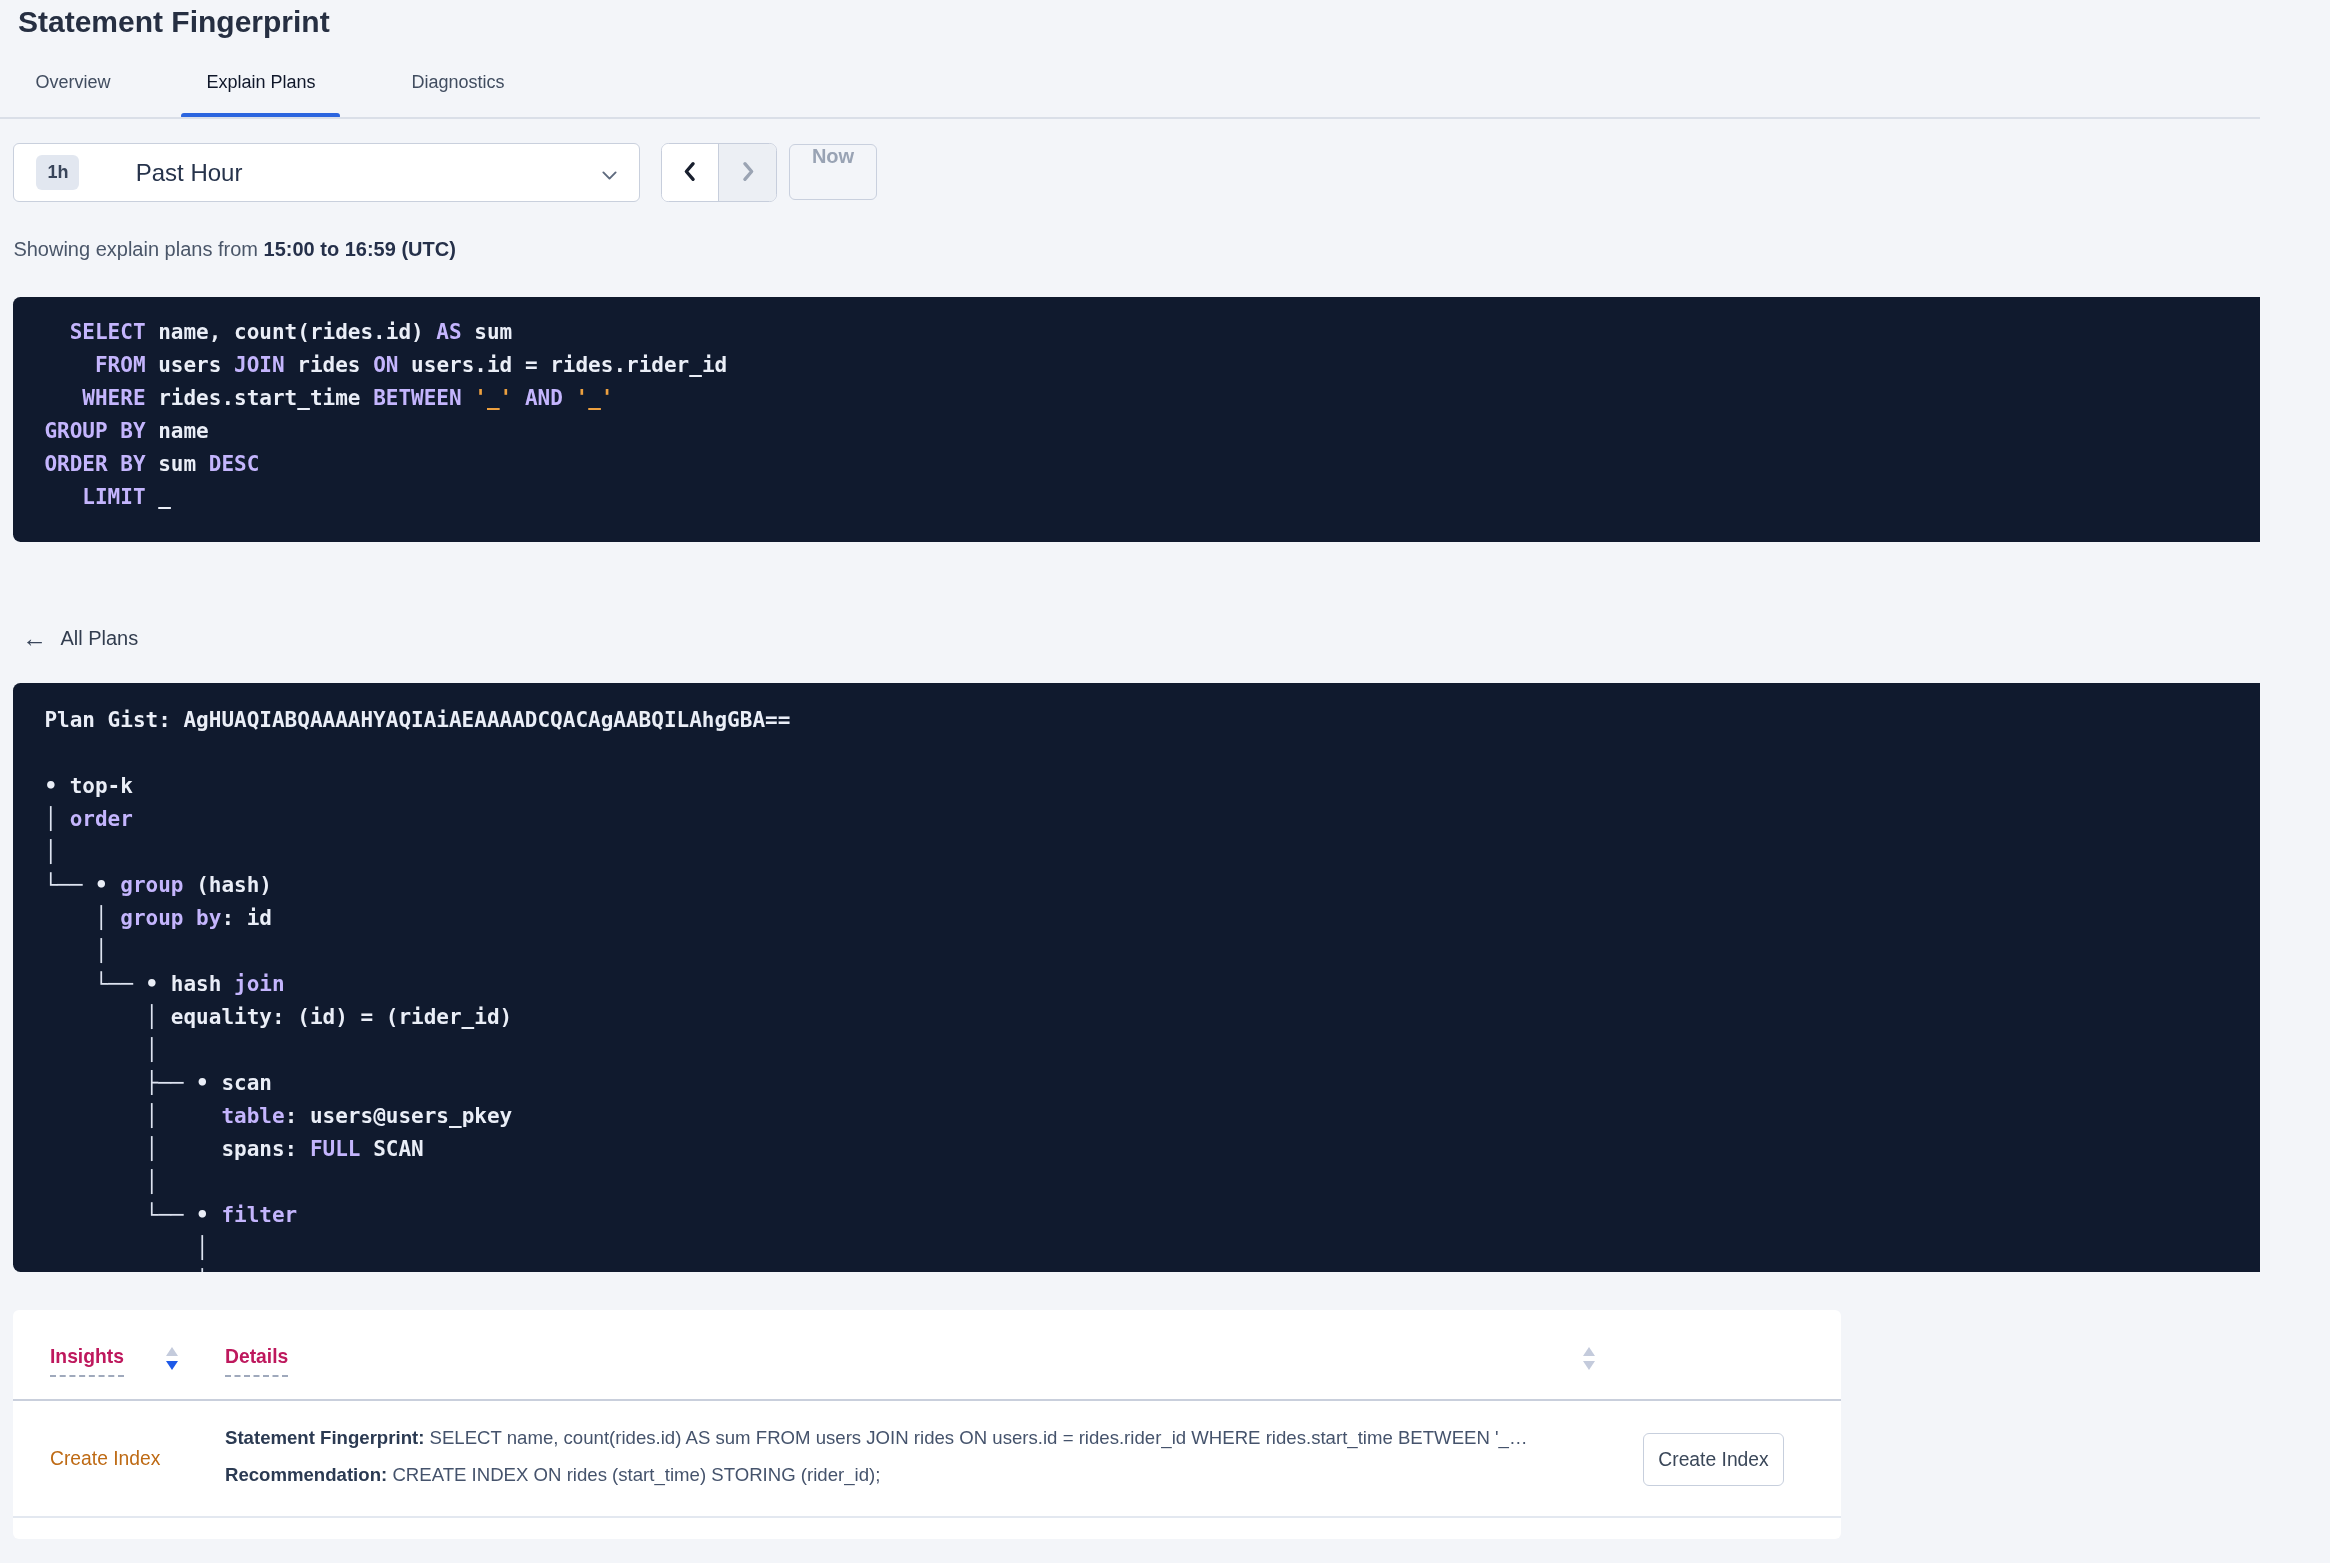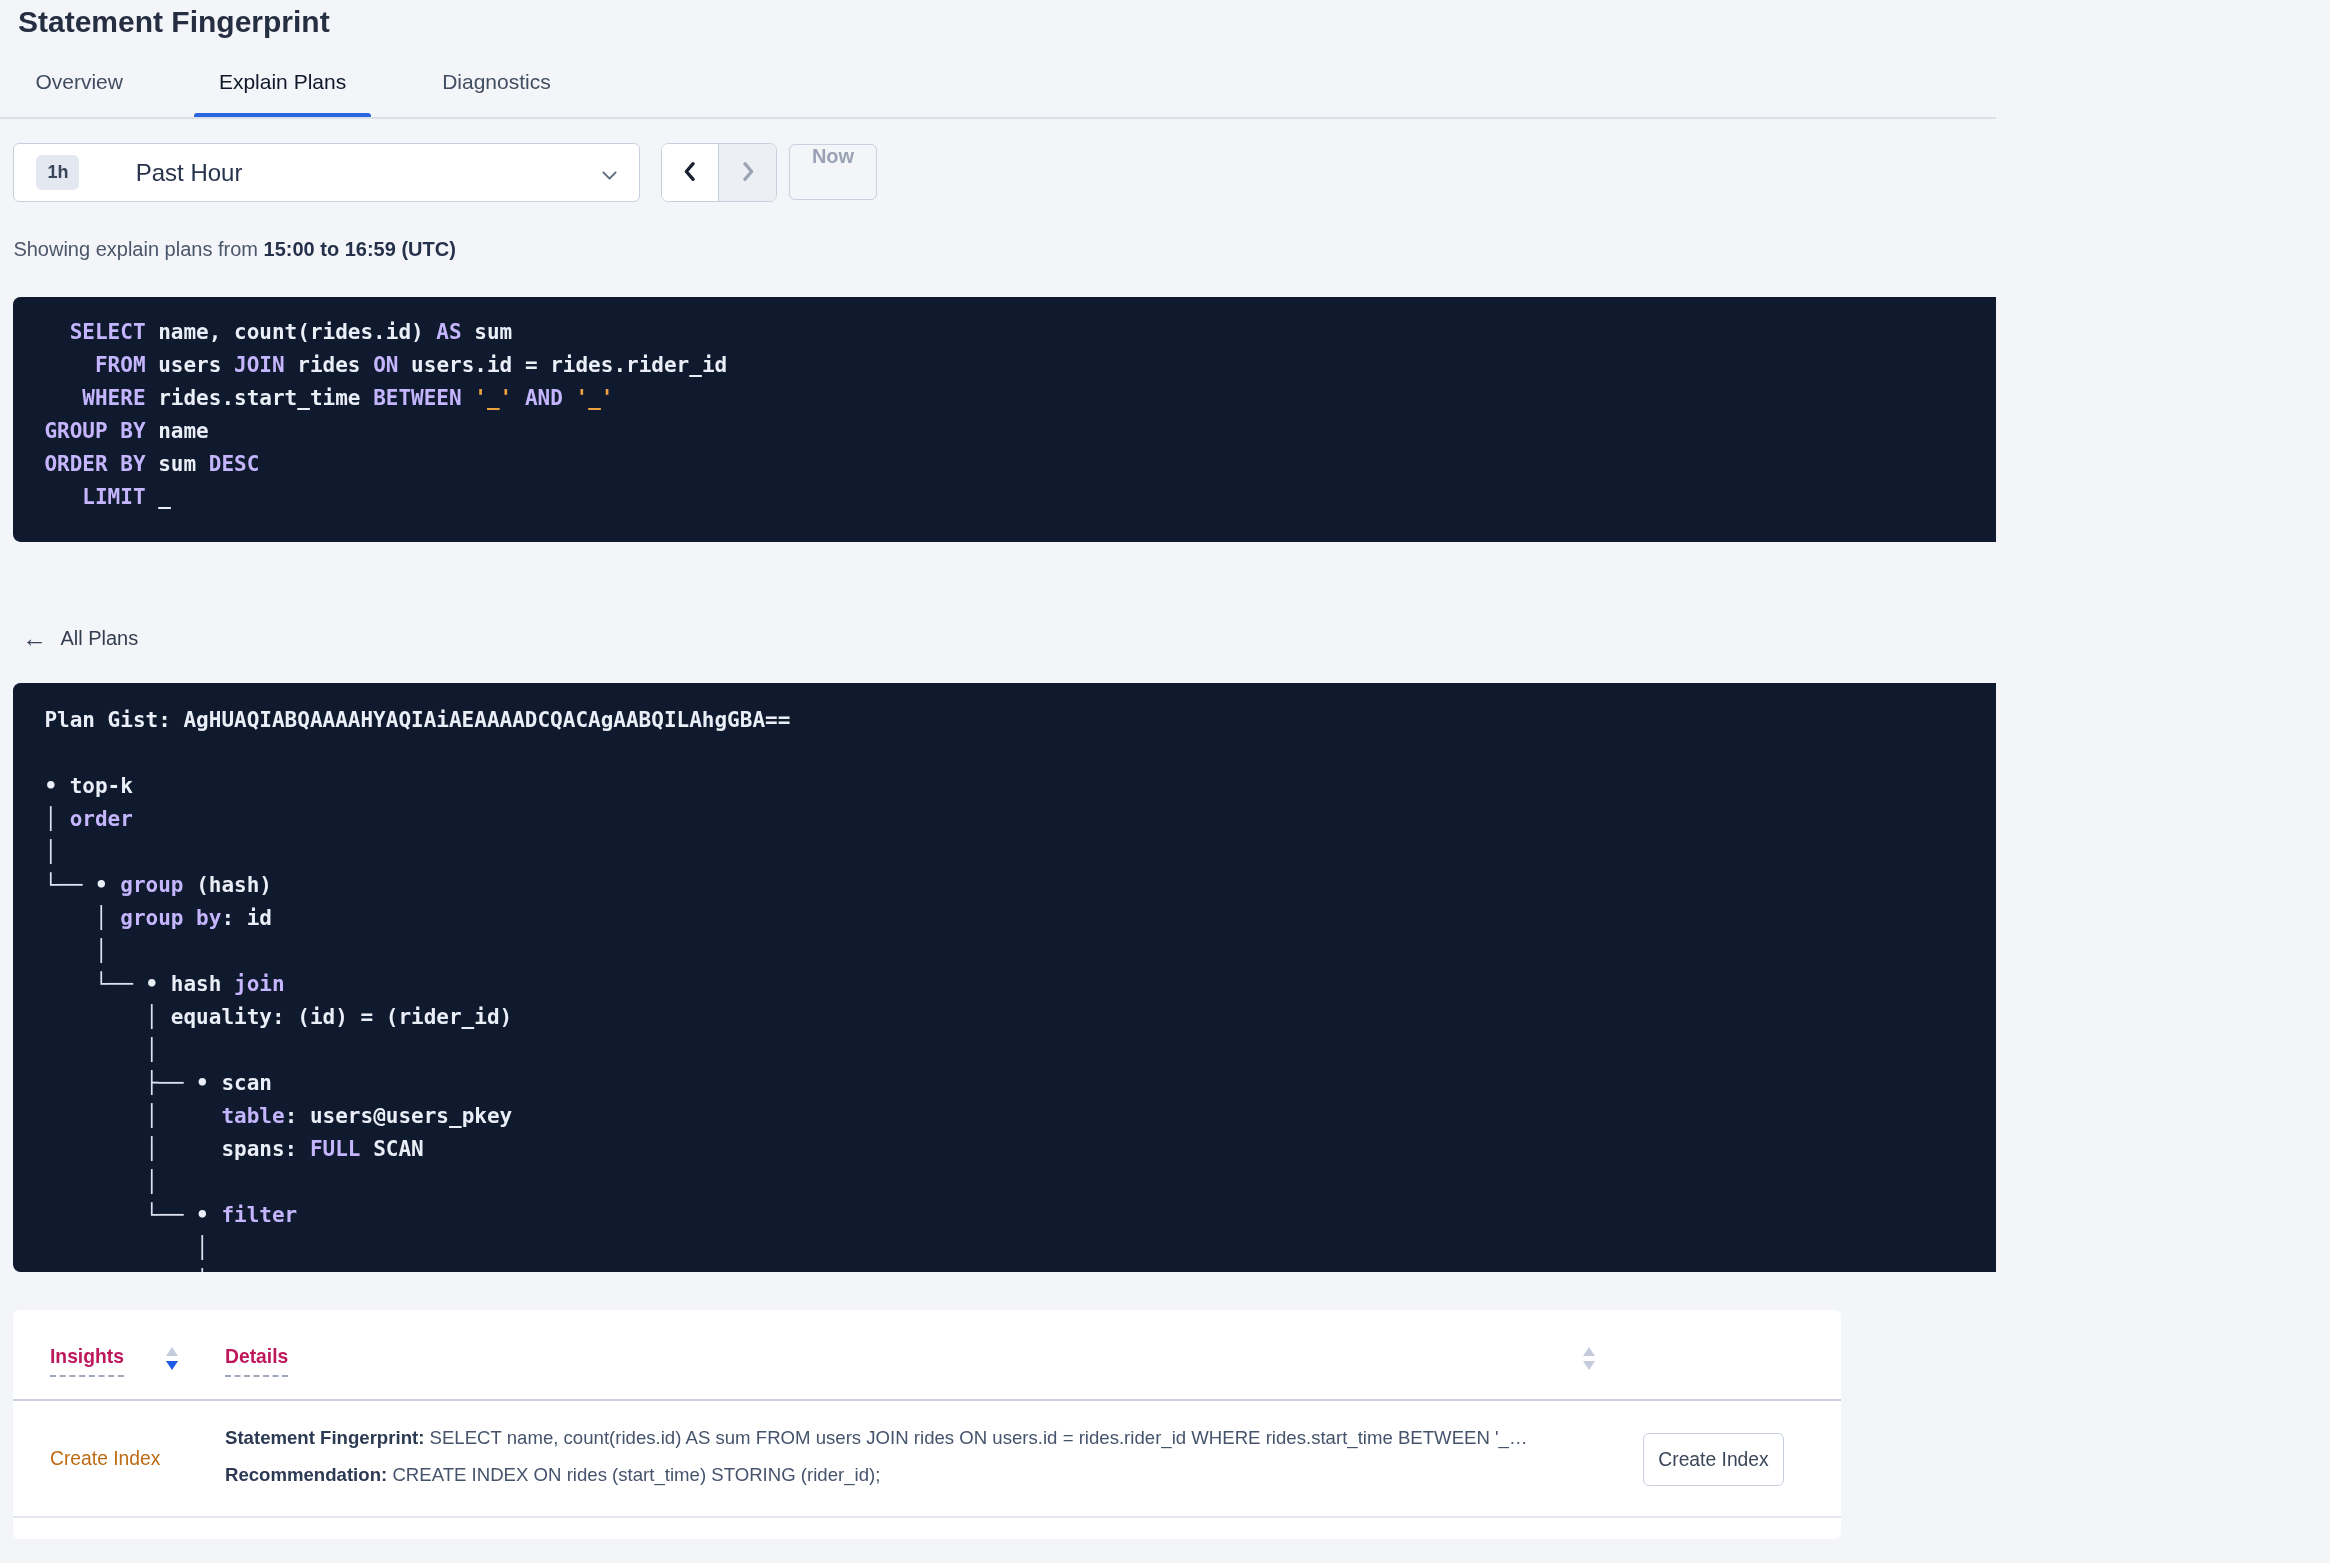--- a/index.html
+++ b/index.html
@@ -1,34 +1,34 @@
 <!DOCTYPE html>
 <html style="font-size:12px"><head>
 <meta charset="utf-8">
 <style>
   * { margin:0; padding:0; box-sizing:border-box; }
   html,body { background:#F3F5F9; }
   .page {
-    position:relative; width:1996px; height:1564px;
+    position:relative; width:2260px; height:1564px;
     background:#F3F5F9; overflow:hidden;
     font-family:"Liberation Sans","DejaVu Sans",sans-serif;
     color:#2C374B;
   }
   
   .page-title {
     position:absolute; left:18px; top:1.5px;
     font-size:30px; line-height:39px; font-weight:700; color:#262F42;
   }
   .tabs {
     position:absolute; left:0; top:45px; height:74px; right:0;
     display:flex; align-items:center; padding-left:10.4px; gap:46px;
   }
   .tab {
     position:relative; height:100%; display:flex; align-items:center;
-    padding:0 25px; font-size:21px; color:#414D60; cursor:pointer;
+    padding:0 25px; font-size:18px; color:#414D60; cursor:pointer;
   }
   .tab.active { color:#0f172a; }
   .tab.active::after {
     content:""; position:absolute; left:0; right:0; bottom:0;
     height:6px; border-radius:3px; background:#2B65DF;
   }
   .tabline { position:absolute; left:0; right:0; top:117px; height:1.5px; background:#DADFE8; }
 
   
   .time-picker {

